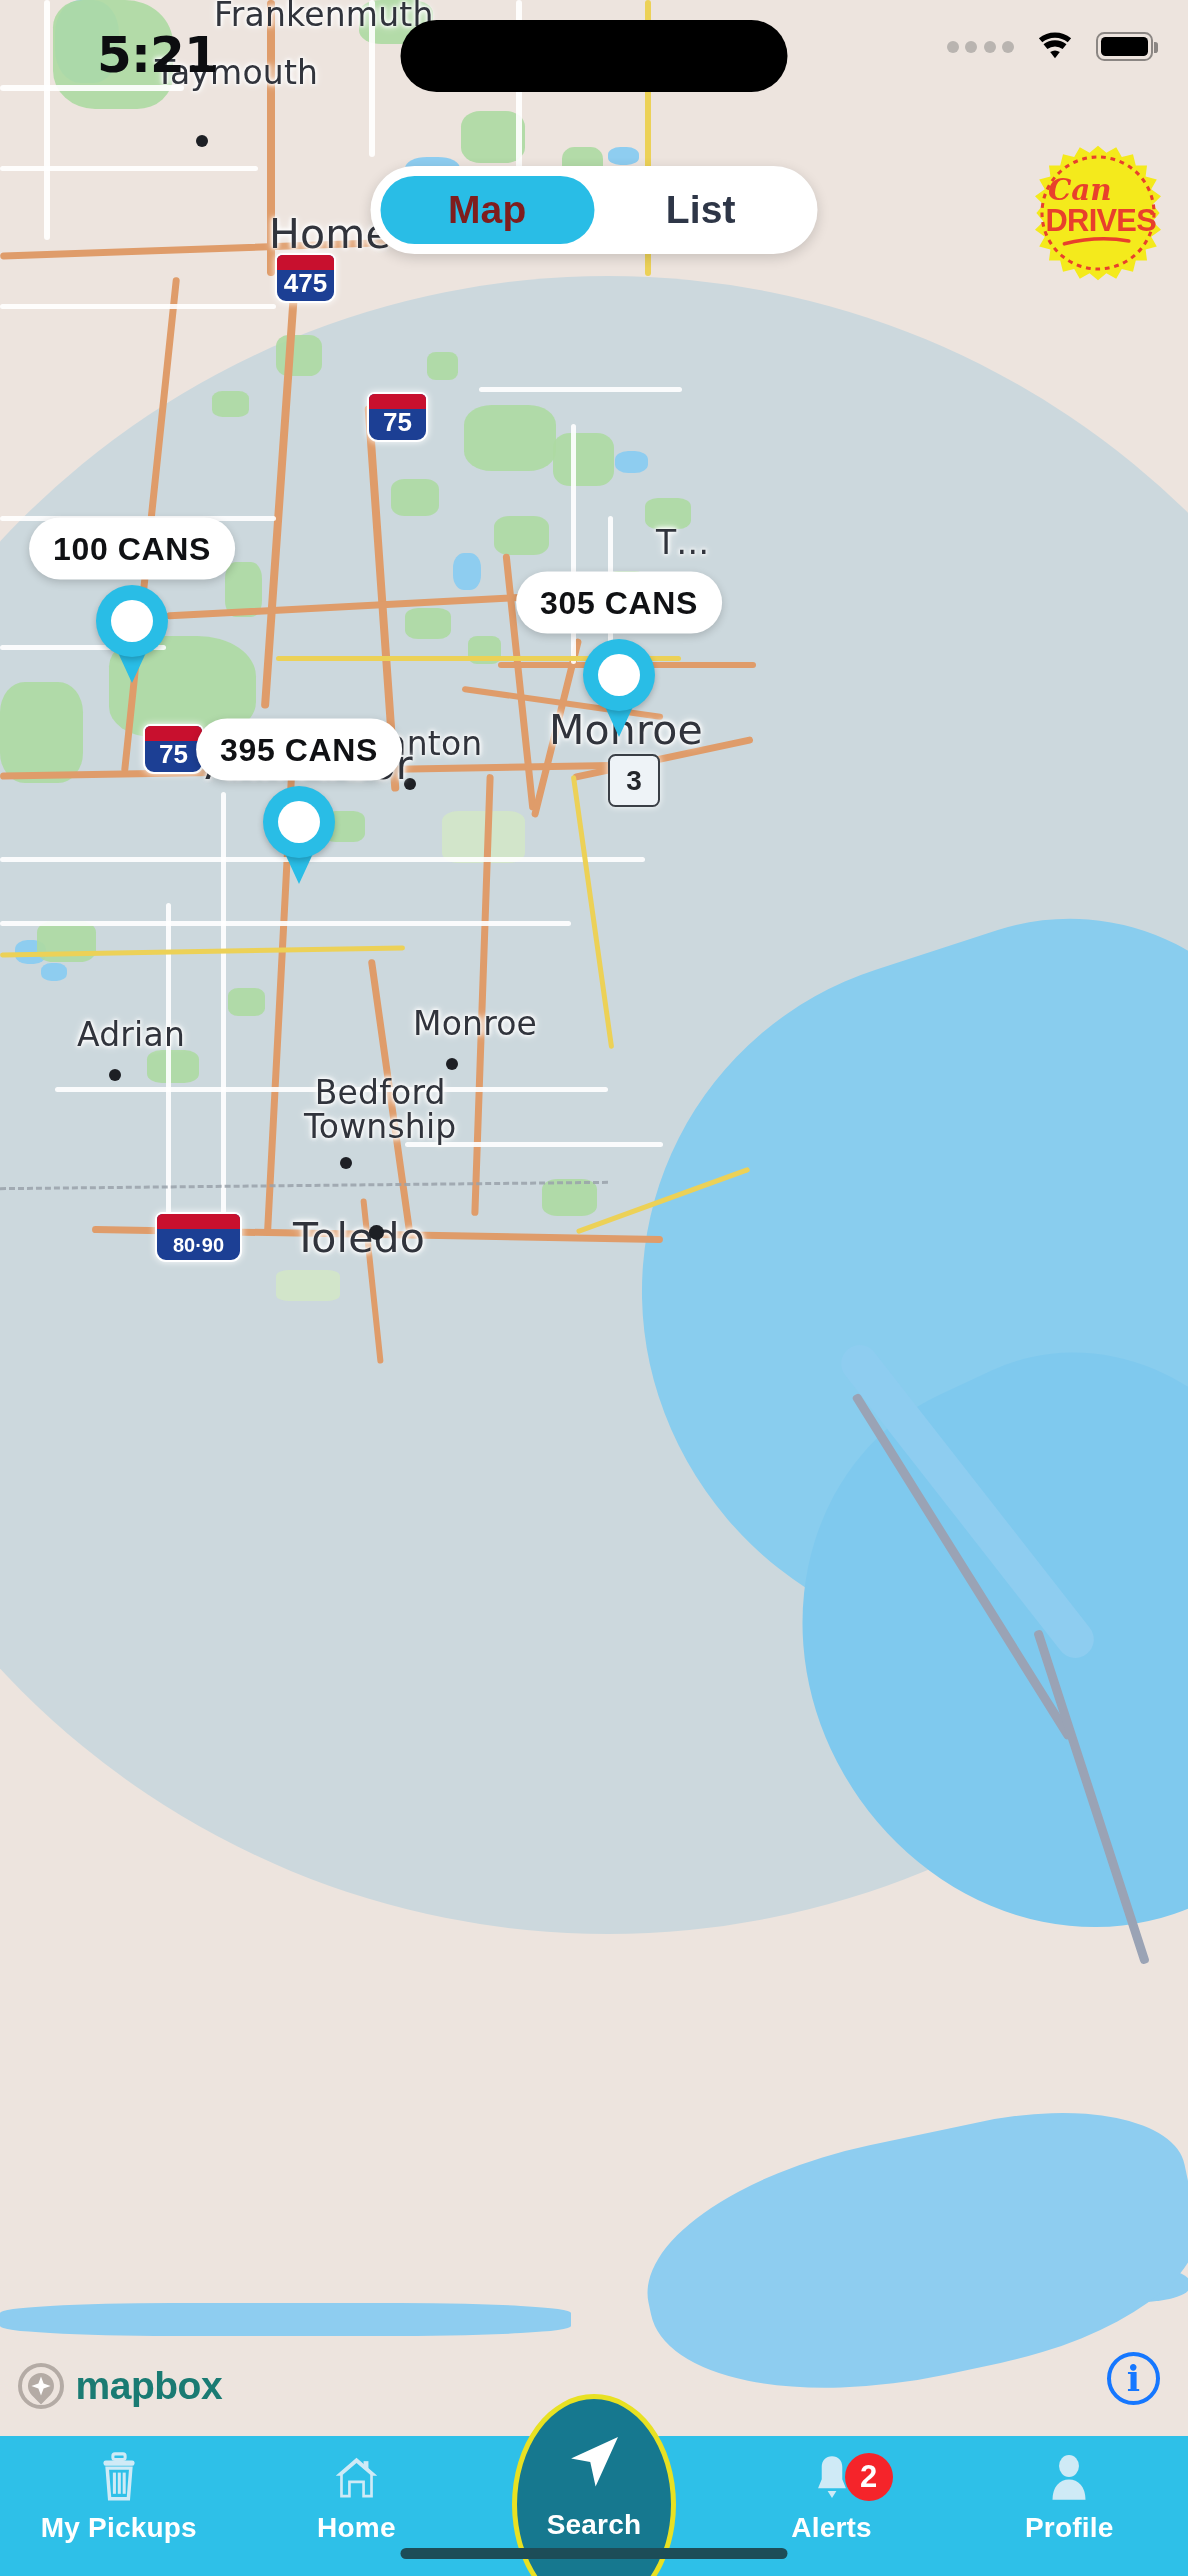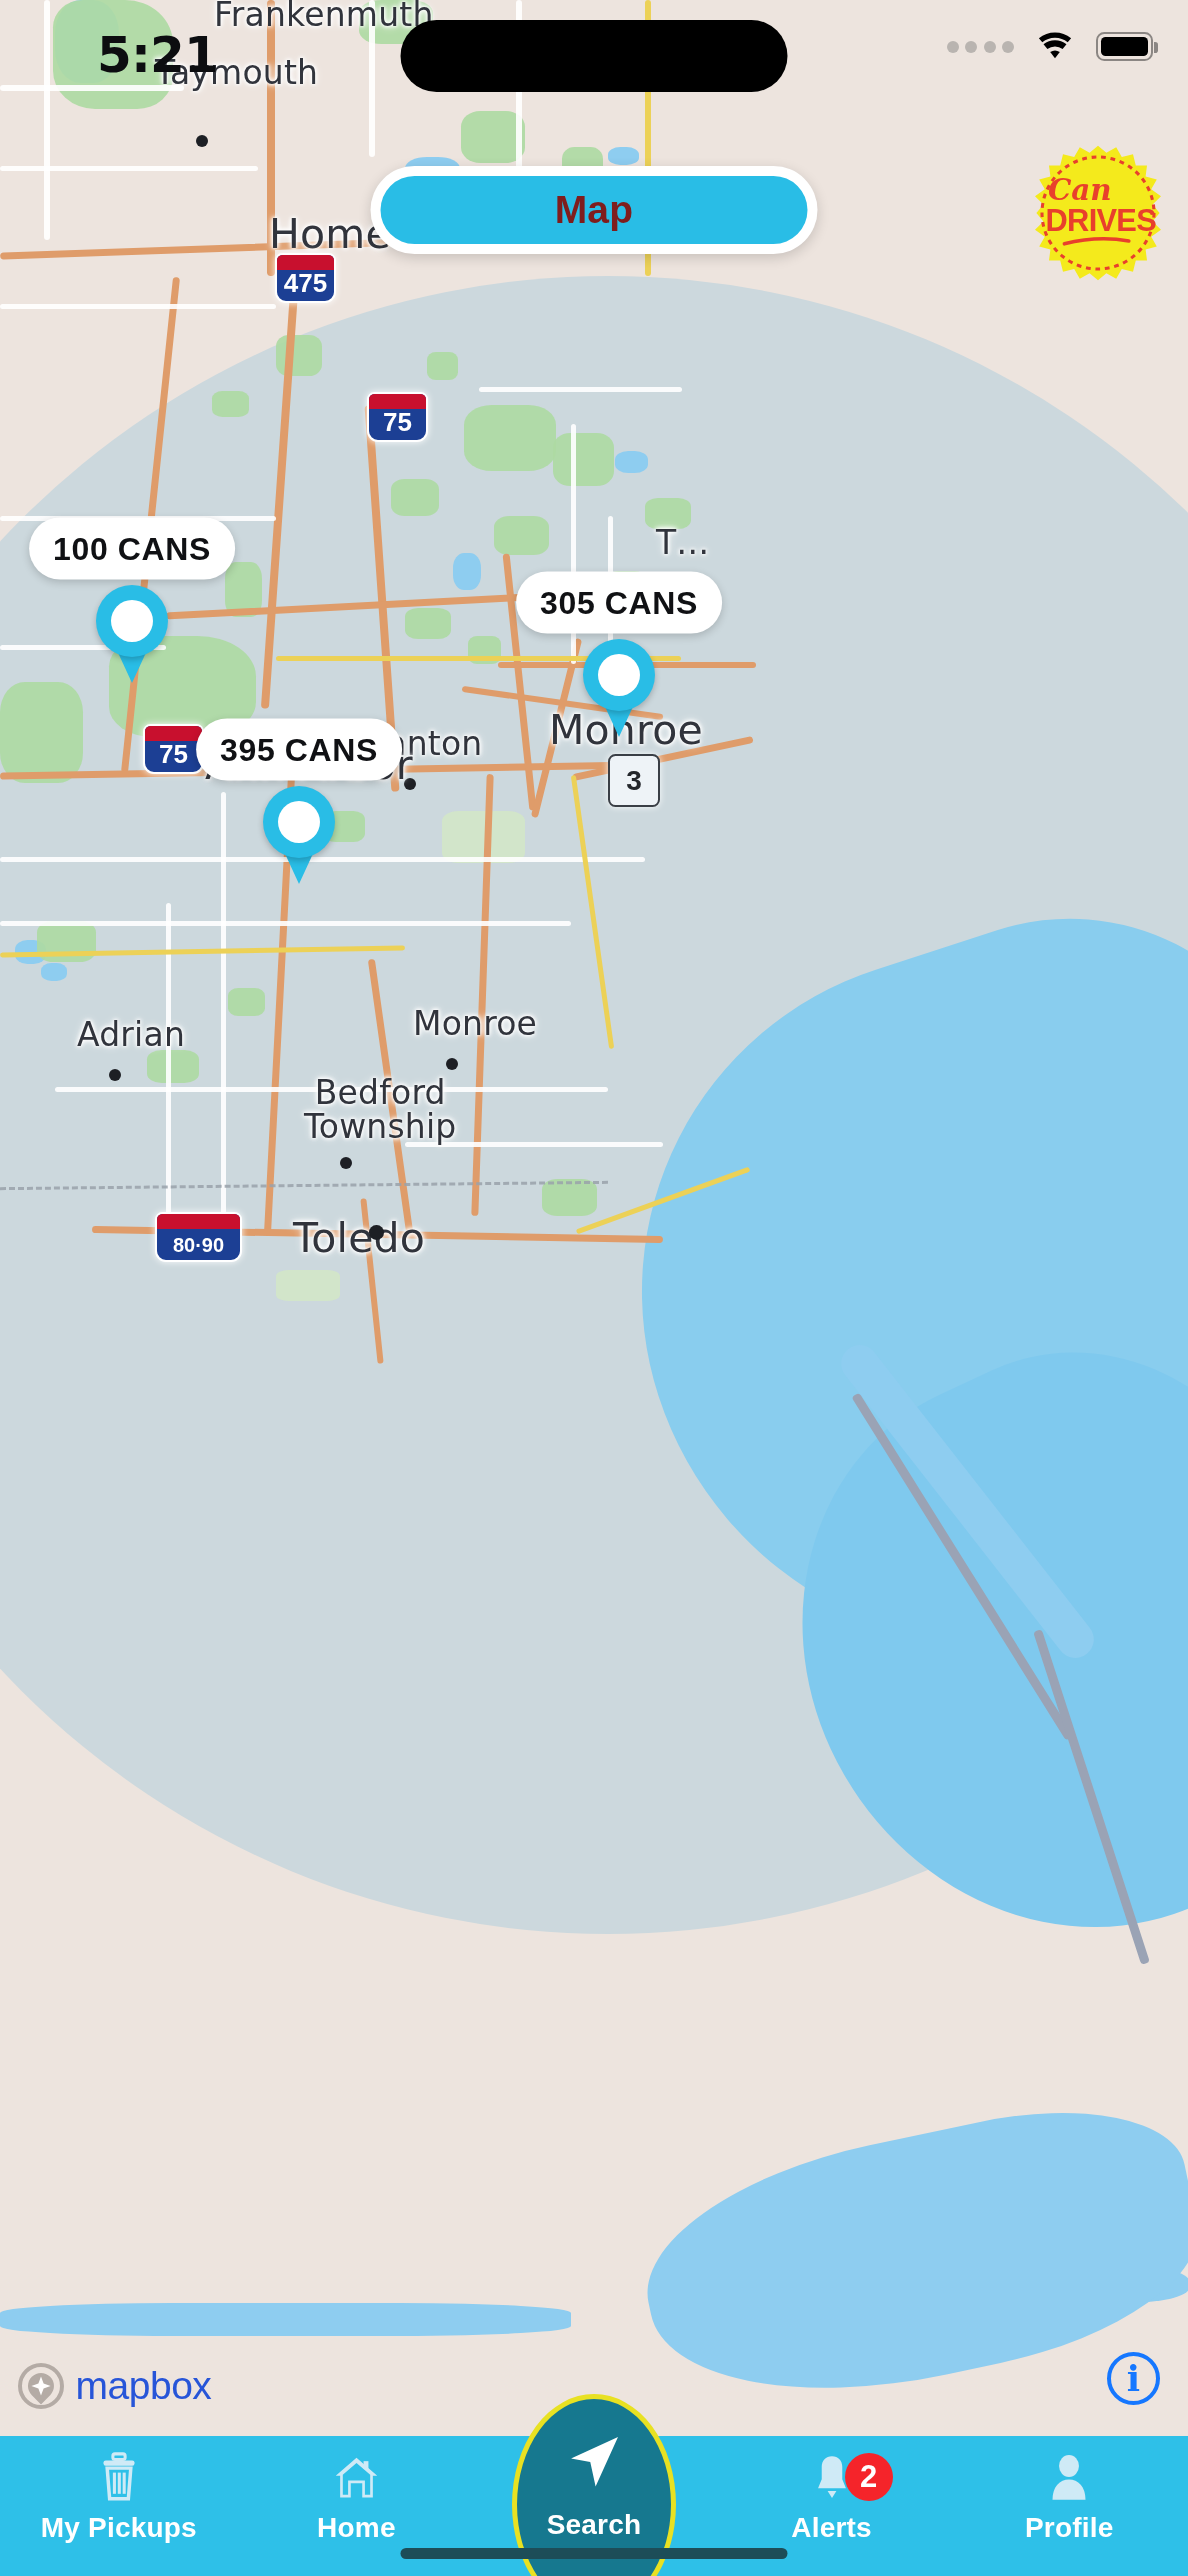--- a/index.html
+++ b/index.html
@@ -226,21 +226,21 @@
   }
 
   
   #mapbox-attr {
     position:absolute; z-index:35;
     left:16.6px; bottom:166px;
     display:flex; align-items:center; gap:11px;
     opacity:.95;
   }
   #mapbox-attr .logo-txt {
-    font-size:39px; font-weight:400; color:#1d4ed8;
+    font-size:39px; font-weight:700; color:#0f766e;
     letter-spacing:-0.5px;
     font-family:"Liberation Sans", sans-serif;
   }
   #info-btn {
     position:absolute; z-index:35;
     right:28px; bottom:171px;
     width:53px;height:53px;border-radius:50%;
     border:4.6px solid #1577ff;
     color:#1577ff; font-size:35px; font-weight:700;
     display:flex;align-items:center;justify-content:center;
@@ -512,20 +512,21 @@
       <path d="M1.6 4.6 A16.5 16.5 0 0 1 22.4 4.6 L20.2 7.2 A13 13 0 0 0 3.8 7.2 Z" fill="#000"></path>
     </svg>
     <span class="batt">
         <span></span>
       </span>
   </div>
 </div>
 
 <div id="view-toggle">
   <div class="seg active">Map</div>
+  <div class="seg">List</div>
 </div>
 
 <div id="brand-logo">
   <svg viewBox="0 0 100 100" width="140" height="140">
     <g>
       <path d="M50 2 L56 7 L63 3 L67 10 L75 8 L77 16 L85 16 L84 24 L92 26 L88 33 L95 38 L89 44 L94 50 L89 56 L95 62 L88 67 L92 74 L84 76 L85 84 L77 84 L75 92 L67 90 L63 97 L56 93 L50 98 L44 93 L37 97 L33 90 L25 92 L23 84 L15 84 L16 76 L8 74 L12 67 L5 62 L11 56 L6 50 L11 44 L5 38 L12 33 L8 26 L16 24 L15 16 L23 16 L25 8 L33 10 L37 3 L44 7 Z" fill="#f4ea1c"></path>
       <circle cx="50" cy="50" r="40" fill="none" stroke="#e8402c" stroke-width="2.2" stroke-dasharray="3.4 3.4"></circle>
       <text x="37" y="41" font-family="DejaVu Serif, serif" font-size="21" font-style="italic" font-weight="bold" fill="#e8402c" text-anchor="middle">Can</text>
       <text x="52" y="63" font-family="Liberation Sans, sans-serif" font-size="22" font-weight="bold" fill="#e8402c" text-anchor="middle" letter-spacing="-.5">DRIVES</text>
       <path d="M26 72 Q50 66 72 70" stroke="#e8402c" stroke-width="2.6" fill="none" stroke-linecap="round"></path>

